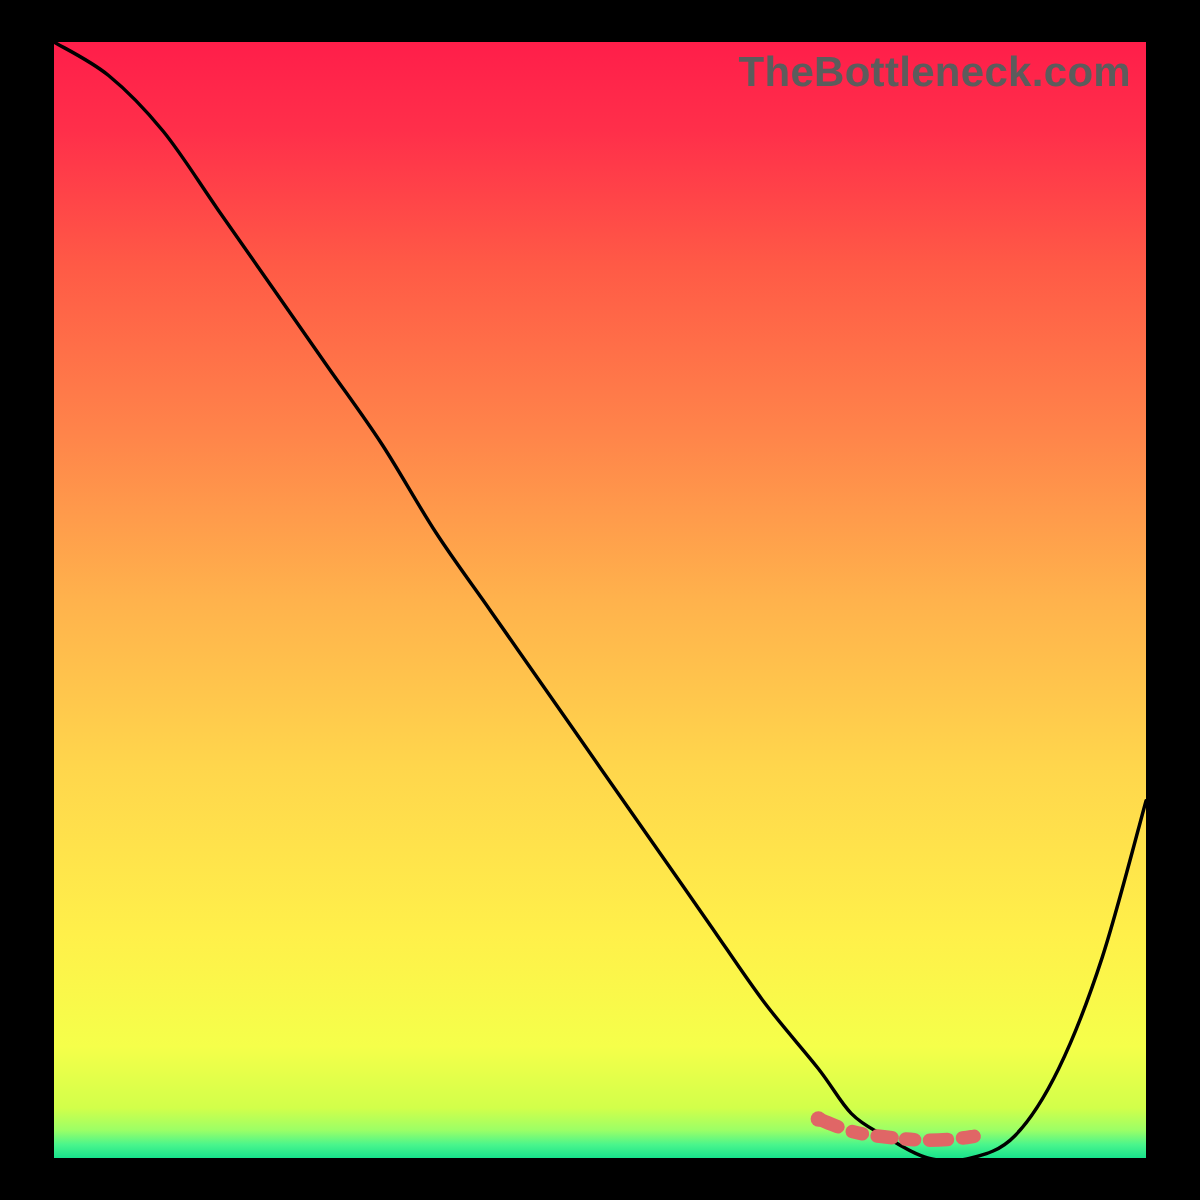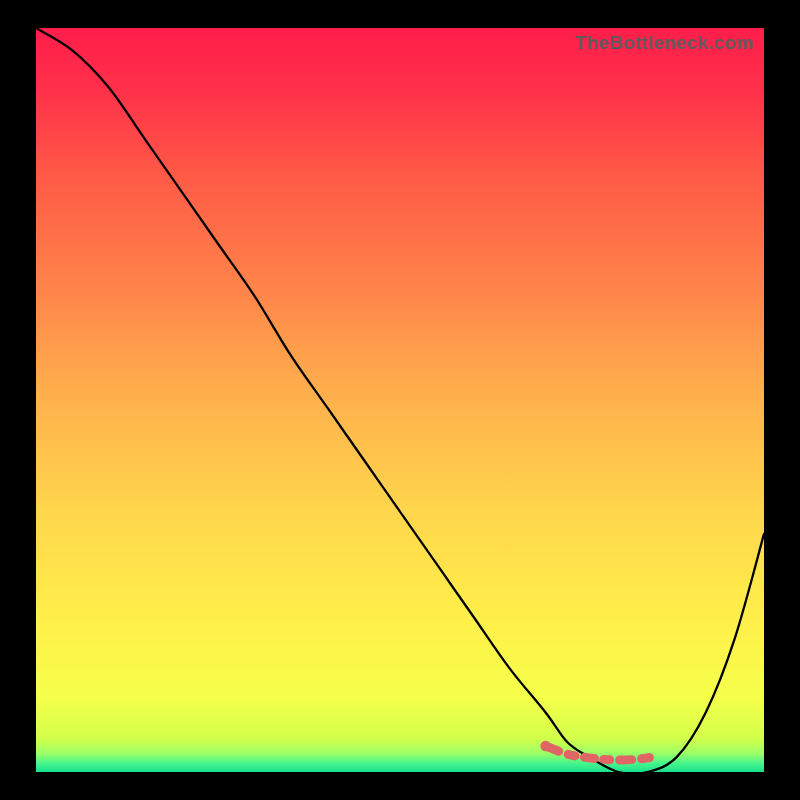--- a/index.html
+++ b/index.html
@@ -16,21 +16,21 @@
     top: 28px;
     width: 728px;
     height: 744px;
     background: #000;
   }
   .watermark {
     position: absolute;
     right: 10px;
     top: 4px;
     font-family: Arial, Helvetica, sans-serif;
-    font-size: 19px;
+    font-size: 28px;
     font-weight: 600;
     color: #5c5c5c;
     letter-spacing: 0.2px;
     pointer-events: none;
   }
   svg {
     display: block;
   }
 </style>
 </head>

